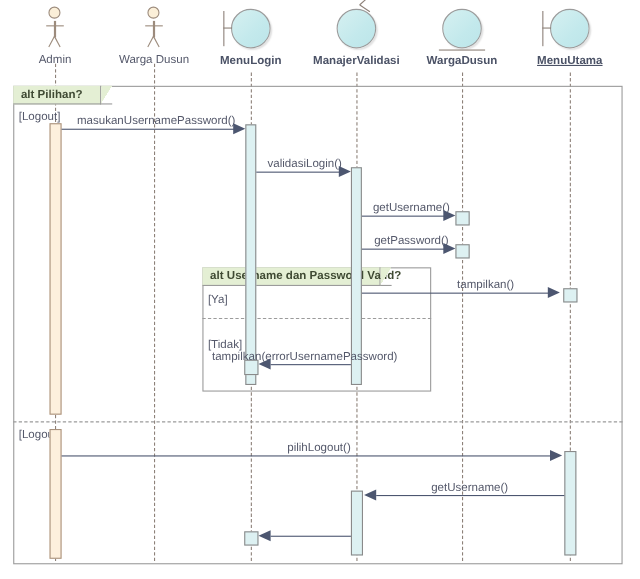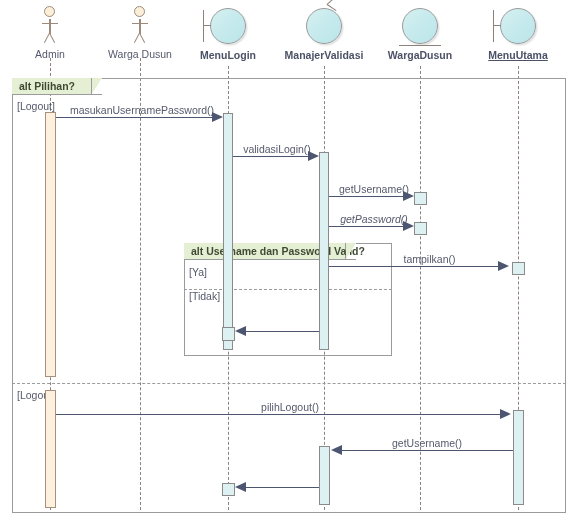--- a/index.html
+++ b/index.html
@@ -161,21 +161,21 @@
   <div class="frame-tag-notch" style="left:92px;top:78px;"></div>
   <div class="guard" style="left:17px;top:100px;">[Logout]</div>
   <div class="divider" style="left:12px;top:383px;width:554px;"></div>
   <div class="guard" style="left:17px;top:389px;">[Logout]</div>
 
   <div class="frame" style="left:184px;top:243px;width:208px;height:113px;"></div>
   <div class="frame-tag" style="left:184px;top:243px;width:162px;">alt Username dan Password Valid?</div>
   <div class="frame-tag-notch" style="left:346px;top:243px;"></div>
   <div class="guard" style="left:189px;top:266px;text-align:right;">[Ya]</div>
   <div class="divider" style="left:184px;top:289px;width:208px;"></div>
-  <div class="guard" style="left:189px;top:290px;">[Tidak]</div>
+  <div class="guard" style="left:189px;top:307px;">[Tidak]</div>
 
   <div class="act act-actor" style="left:45px;top:112px;width:11px;height:265px;"></div>
   <div class="act act-actor" style="left:45px;top:390px;width:11px;height:118px;"></div>
 
   <div class="act" style="left:223px;top:113px;width:10px;height:237px;"></div>
   <div class="act" style="left:222px;top:327px;width:13px;height:14px;"></div>
 
   <div class="act" style="left:319px;top:152px;width:10px;height:198px;"></div>
 
   <div class="act" style="left:414px;top:192px;width:13px;height:13px;"></div>
@@ -192,28 +192,29 @@
   <div class="arrowR" style="left:212px;top:112px;"></div>
 
   <div class="msglbl" style="left:277px;top:143px;">validasiLogin()</div>
   <div class="msgline" style="left:233px;top:156px;width:79px;"></div>
   <div class="arrowR" style="left:308px;top:151px;"></div>
 
   <div class="msglbl" style="left:374px;top:183px;">getUsername()</div>
   <div class="msgline" style="left:329px;top:196px;width:78px;"></div>
   <div class="arrowR" style="left:403px;top:191px;"></div>
 
-  <div class="msglbl" style="left:374px;top:213px;font-style:italic;">getPassword()</div>
+  <div class="msglbl" style="left:374px;top:213px;">getPassword()</div>
   <div class="msgline" style="left:329px;top:226px;width:78px;"></div>
   <div class="arrowR" style="left:403px;top:221px;"></div>
 
-  <div class="msglbl" style="left:420px;top:253px;padding-left:19px;">tampilkan()</div>
+  <div class="msglbl" style="left:432px;top:253px;padding-left:19px;">tampilkan()</div>
   <div class="msgline" style="left:329px;top:266px;width:172px;"></div>
   <div class="arrowR" style="left:498px;top:261px;"></div>
 
+  <div class="msglbl" style="left:277px;top:318px;">tampilkan(errorUsernamePassword)</div>
   <div class="msgline" style="left:246px;top:331px;width:73px;"></div>
   <div class="arrowL" style="left:235px;top:326px;"></div>
 
   <div class="msglbl" style="left:290px;top:401px;">pilihLogout()</div>
   <div class="msgline" style="left:56px;top:414px;width:446px;"></div>
   <div class="arrowR" style="left:500px;top:409px;"></div>
 
   <div class="msglbl" style="left:427px;top:437px;">getUsername()</div>
   <div class="msgline" style="left:342px;top:450px;width:171px;"></div>
   <div class="arrowL" style="left:331px;top:445px;"></div>

